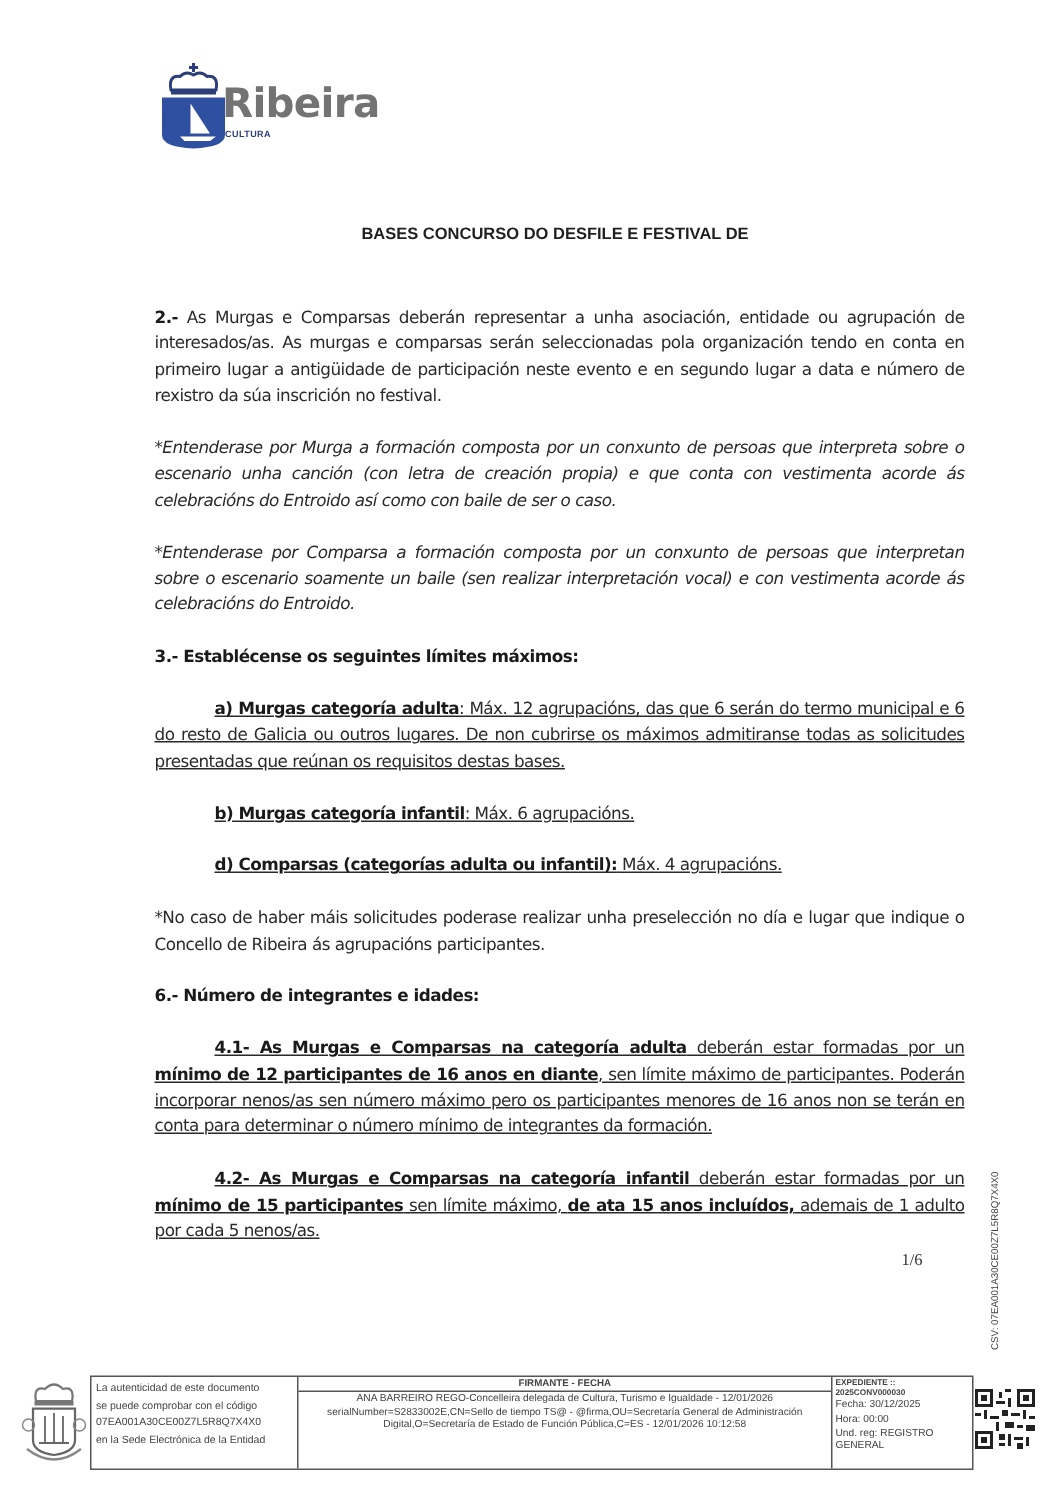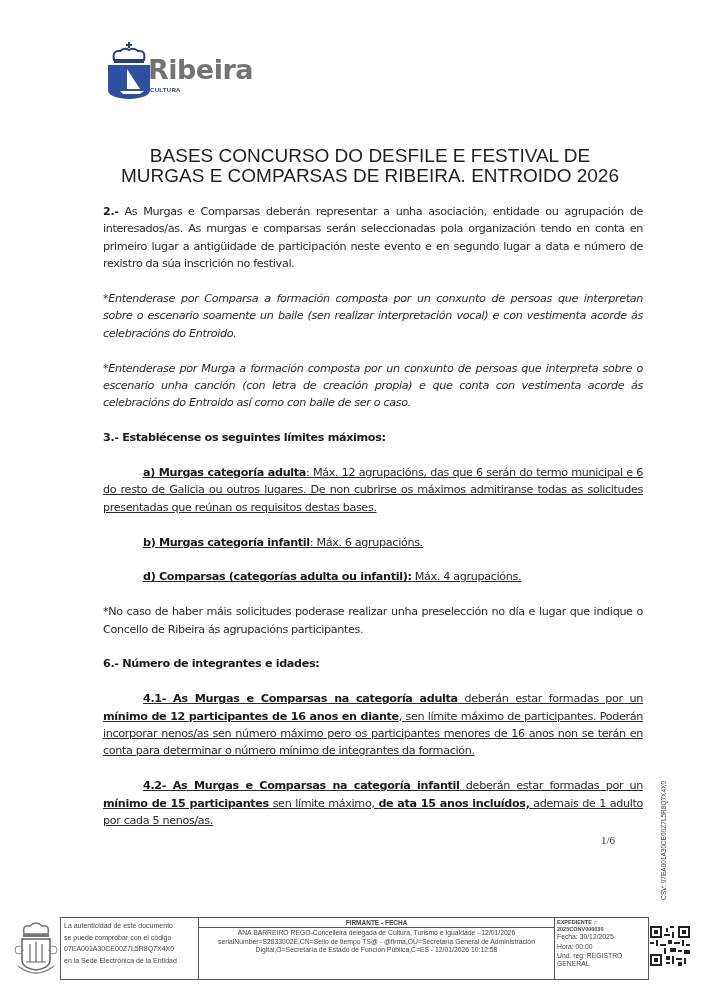--- a/index.html
+++ b/index.html
@@ -4,22 +4,22 @@
 <style>
   html, body { margin:0; padding:0; }
   body { width:707px; height:1000px; background:#ffffff; position:relative; overflow:hidden;
          font-family:"Liberation Sans", sans-serif; color:#222; }
   .logo { position:absolute; left:106px; top:42px; width:160px; height:58px; }
   .logo-shield { position:absolute; left:0; top:0; width:48px; height:58px; }
   .logo-text { position:absolute; left:42px; top:12px; font-family:"DejaVu Sans", sans-serif; font-weight:bold;
                font-size:27px; color:#737373; letter-spacing:-0.5px; }
   .logo-sub { position:absolute; left:44px; top:45px; font-size:6px; color:#2b3e7a; font-weight:bold; letter-spacing:0.3px; }
 
-  .title { position:absolute; left:90px; width:560px; top:146px; text-align:center; font-weight:normal;
-           font-size:19px; line-height:20px; color:#1f1f1f; }
+  .title { position:absolute; left:90px; width:560px; top:146px; text-align:center; font-weight:bold;
+           font-size:11px; line-height:20px; color:#1f1f1f; }
 
   .body { position:absolute; left:103px; width:540px; top:203px; font-family:"DejaVu Sans", sans-serif;
           font-size:11.2px; line-height:17.4px; color:#2a2a2a; letter-spacing:-0.35px; }
   .body p { margin:0 0 17.4px 0; text-align:justify; }
   .body b { color:#1a1a1a; }
   .body .it { font-style:italic; }
   .ind { text-indent:40px;text-decoration:underline; }
   .u { text-decoration:underline; font-weight:bold; }
 
   .pagenum { position:absolute; left:601px; top:834px; font-family:"Liberation Serif", serif; font-size:11px; color:#333; }
@@ -48,27 +48,26 @@
     <path d="M2 23 H44 V48 Q44 56 23 57 Q2 56 2 48 Z" fill="#2f4fa0"></path>
     <path d="M21 27 L21 47 L34 47 Z" fill="#fff"></path>
     <path d="M14 49 H38 L34 52 H17 Z" fill="#fff"></path>
   </svg>
   <div class="logo-text">Ribeira</div>
   <div class="logo-sub">CULTURA</div>
 </div>
 
 <div class="title">
   <div>BASES CONCURSO DO DESFILE E FESTIVAL DE</div>
-  <div>MURGAS E COMPARSAS DE RIBEIRA. ENTROIDO 2026</div>
 </div>
 
 <div class="body">
   <p><b>2.-</b><span> As Murgas e Comparsas deberán representar a unha asociación, entidade ou agrupación de interesados/as. As murgas e comparsas serán seleccionadas pola organización tendo en conta en primeiro lugar a antigüidade de participación neste evento e en segundo lugar a data e número de rexistro da súa inscrición no festival.</span></p>
+  <p class="it">*Entenderase por Murga a formación composta por un conxunto de persoas que interpreta sobre o escenario unha canción (con letra de creación propia) e que conta con vestimenta acorde ás celebracións do Entroido así como con baile de ser o caso.</p>
   <p class="it">*Entenderase por Comparsa a formación composta por un conxunto de persoas que interpretan sobre o escenario soamente un baile (sen realizar interpretación vocal) e con vestimenta acorde ás celebracións do Entroido.</p>
-  <p class="it">*Entenderase por Murga a formación composta por un conxunto de persoas que interpreta sobre o escenario unha canción (con letra de creación propia) e que conta con vestimenta acorde ás celebracións do Entroido así como con baile de ser o caso.</p>
   <p><b>3.- Establécense os seguintes límites máximos:</b></p>
   <p class="ind"><b>a) Murgas categoría adulta</b><span>: Máx. 12 agrupacións, das que 6 serán do termo municipal e 6 do resto de Galicia ou outros lugares. De non cubrirse os máximos admitiranse todas as solicitudes presentadas que reúnan os requisitos destas bases.</span></p>
   <p class="ind"><b>b) Murgas categoría infantil</b><span>: Máx. 6 agrupacións.</span></p>
   <p class="ind"><b>d) Comparsas (categorías adulta ou infantil):</b><span> Máx. 4 agrupacións.</span></p>
   <p>*No caso de haber máis solicitudes poderase realizar unha preselección no día e lugar que indique o Concello de Ribeira ás agrupacións participantes.</p>
   <p><b>6.- Número de integrantes e idades:</b></p>
   <p class="ind"><b>4.1- As Murgas e Comparsas na categoría adulta</b><span> deberán estar formadas por un </span><b>mínimo de 12 participantes de 16 anos en diante</b><span>, sen límite máximo de participantes. Poderán incorporar nenos/as sen número máximo pero os participantes menores de 16 anos non se terán en conta para determinar o número mínimo de integrantes da formación.</span></p>
   <p class="ind"><b>4.2- As Murgas e Comparsas na categoría infantil</b><span> deberán estar formadas por un </span><b>mínimo de 15 participantes</b><span> sen límite máximo, </span><b>de ata 15 anos incluídos,</b><span> ademais de 1 adulto por cada 5 nenos/as.</span></p>
 </div>
 

